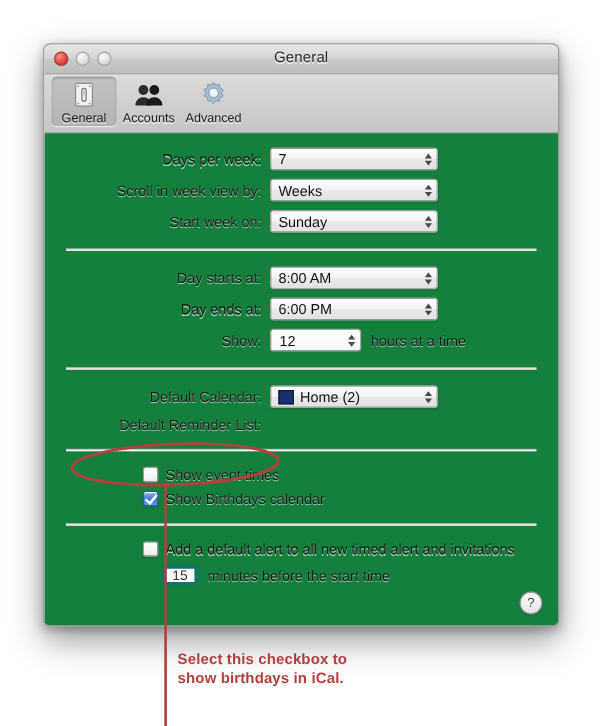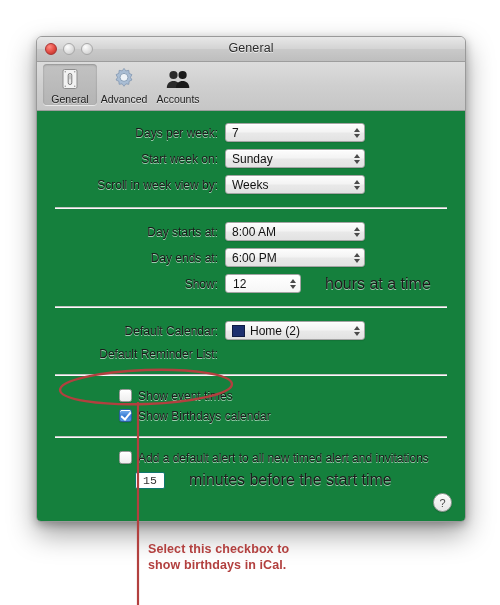--- a/index.html
+++ b/index.html
@@ -131,21 +131,21 @@
     display:flex;align-items:center;
     height:19px;box-sizing:border-box;
     border:1px solid #a4a4a4;border-radius:3px;
     background:linear-gradient(to bottom,#ffffff,#f6f6f6);
     width:76px;padding-left:7px;
     font-size:12px;color:#111;
     position:relative;
   }
   .stepbox .arrows{position:absolute;right:4px;top:50%;transform:translateY(-50%);
     display:flex;flex-direction:column;gap:2px;align-items:center;}
-  .after-text{font-size:16px;color:#1b1b1b;margin-left:24px;text-shadow:0 1px 0 rgba(255,255,255,.6);}
+  .after-text{font-size:12px;color:#1b1b1b;margin-left:8px;text-shadow:0 1px 0 rgba(255,255,255,.6);}
 
   
   .sep{
     height:1px;background:#c3c3c3;
     border-bottom:1px solid #fafafa;
     margin:13px 18px 13px 18px;
   }
 
   
   .cbrow{display:flex;padding-left:66px;margin-bottom:6px;margin-left:16px;}
@@ -164,24 +164,24 @@
     content:"";position:absolute;left:3px;top:0px;
     width:4px;height:8px;border:solid #fff;border-width:0 2px 2px 0;
     transform:rotate(40deg);
   }
   .cbtext{font-size:12px;color:#1b1b1b;text-shadow:0 1px 0 rgba(255,255,255,.6);white-space:nowrap;}
 
   
   .minrow{display:flex;align-items:center;padding-left:98px;margin-top:4px;}
   .minfield{
     width:30px;height:17px;box-sizing:border-box;
-    border:1px solid #0f766e;border-radius:2px;
+    border:3px solid #0f766e;border-radius:2px;
     background:#fff;
     font-size:11.5px;color:#333;
-    display:flex;align-items:center;justify-content:center;font-family:Liberation Mono, monospace;
+    display:flex;align-items:center;justify-content:center;
   }
 
   
   #help{
     position:absolute;right:13px;bottom:12px;
     width:17px;height:17px;border-radius:50%;
     border:1px solid #9c9c9c;
     background:linear-gradient(to bottom,#fbfbfb,#e6e6e6);
     box-shadow:0 1px 1px rgba(0,0,0,.14), inset 0 1px 0 #fff;
     font-size:11px;color:#4a4a4a;
@@ -224,72 +224,72 @@
           <circle cx="16.7" cy="4.8" r=".8" fill="#9b9b9b"></circle>
           <circle cx="7.3" cy="19.2" r=".8" fill="#9b9b9b"></circle>
           <circle cx="16.7" cy="19.2" r=".8" fill="#9b9b9b"></circle>
         </svg>
       </div>
       <div class="tb-label">General</div>
     </div>
 
     <div class="tb-item">
       <div class="tb-icon">
+        <svg width="26" height="24" viewBox="0 0 26 24">
+          <circle cx="8.5" cy="8" r="4.1" fill="#2b2b2b"></circle>
+          <path d="M1.8 21c0-4.3 3-6.9 6.7-6.9s6.7 2.6 6.7 6.9z" fill="#2b2b2b"></path>
+          <circle cx="17.6" cy="8" r="4.1" fill="#1a1a1a"></circle>
+          <path d="M10.9 21c0-4.3 3-6.9 6.7-6.9s6.7 2.6 6.7 6.9z" fill="#1a1a1a"></path>
+        </svg>
+      </div>
+      <div class="tb-label">Accounts</div>
+    </div>
+
+    <div class="tb-item">
+      <div class="tb-icon">
         <svg width="26" height="24" viewBox="0 0 26 26">
           <g fill="#a9bdd4" stroke="#7d93ad" stroke-width=".8">
             <path d="M13 1.5 15 4.2 18.2 3.6 18.6 6.9 21.6 8.3 20 11.2 21.6 14.1 18.6 15.5 18.2 18.8 15 18.2 13 20.9 11 18.2 7.8 18.8 7.4 15.5 4.4 14.1 6 11.2 4.4 8.3 7.4 6.9 7.8 3.6 11 4.2 Z"></path>
           </g>
           <circle cx="13" cy="11.2" r="4.3" fill="#eef3f8" stroke="#7d93ad" stroke-width=".9"></circle>
         </svg>
       </div>
       <div class="tb-label">Advanced</div>
     </div>
 
-    <div class="tb-item">
-      <div class="tb-icon">
-        <svg width="26" height="24" viewBox="0 0 26 24">
-          <circle cx="8.5" cy="8" r="4.1" fill="#2b2b2b"></circle>
-          <path d="M1.8 21c0-4.3 3-6.9 6.7-6.9s6.7 2.6 6.7 6.9z" fill="#2b2b2b"></path>
-          <circle cx="17.6" cy="8" r="4.1" fill="#1a1a1a"></circle>
-          <path d="M10.9 21c0-4.3 3-6.9 6.7-6.9s6.7 2.6 6.7 6.9z" fill="#1a1a1a"></path>
-        </svg>
-      </div>
-      <div class="tb-label">Accounts</div>
-    </div>
-
   </div>
 
   <div id="pane">
 
     <div class="row">
       <div class="lbl">Days per week:</div>
       <div class="popup w140">
         <span>7</span>
         <span class="arrows">
             <i class="ar-up"></i>
             <i class="ar-dn"></i>
           </span>
       </div>
     </div>
 
     <div class="row">
+      <div class="lbl">Scroll in week view by:</div>
+      <div class="popup w140">
+        <span>Weeks</span>
+        <span class="arrows">
+            <i class="ar-up"></i>
+            <i class="ar-dn"></i>
+          </span>
+      </div>
+    </div>
+
+    <div class="row">
       <div class="lbl">Start week on:</div>
       <div class="popup w140">
         <span>Sunday</span>
-        <span class="arrows">
-            <i class="ar-up"></i>
-            <i class="ar-dn"></i>
-          </span>
-      </div>
-    </div>
-
-    <div class="row">
-      <div class="lbl">Scroll in week view by:</div>
-      <div class="popup w140">
-        <span>Weeks</span>
         <span class="arrows">
             <i class="ar-up"></i>
             <i class="ar-dn"></i>
           </span>
       </div>
     </div>
 
     <div class="sep"></div>
 
     <div class="row">

